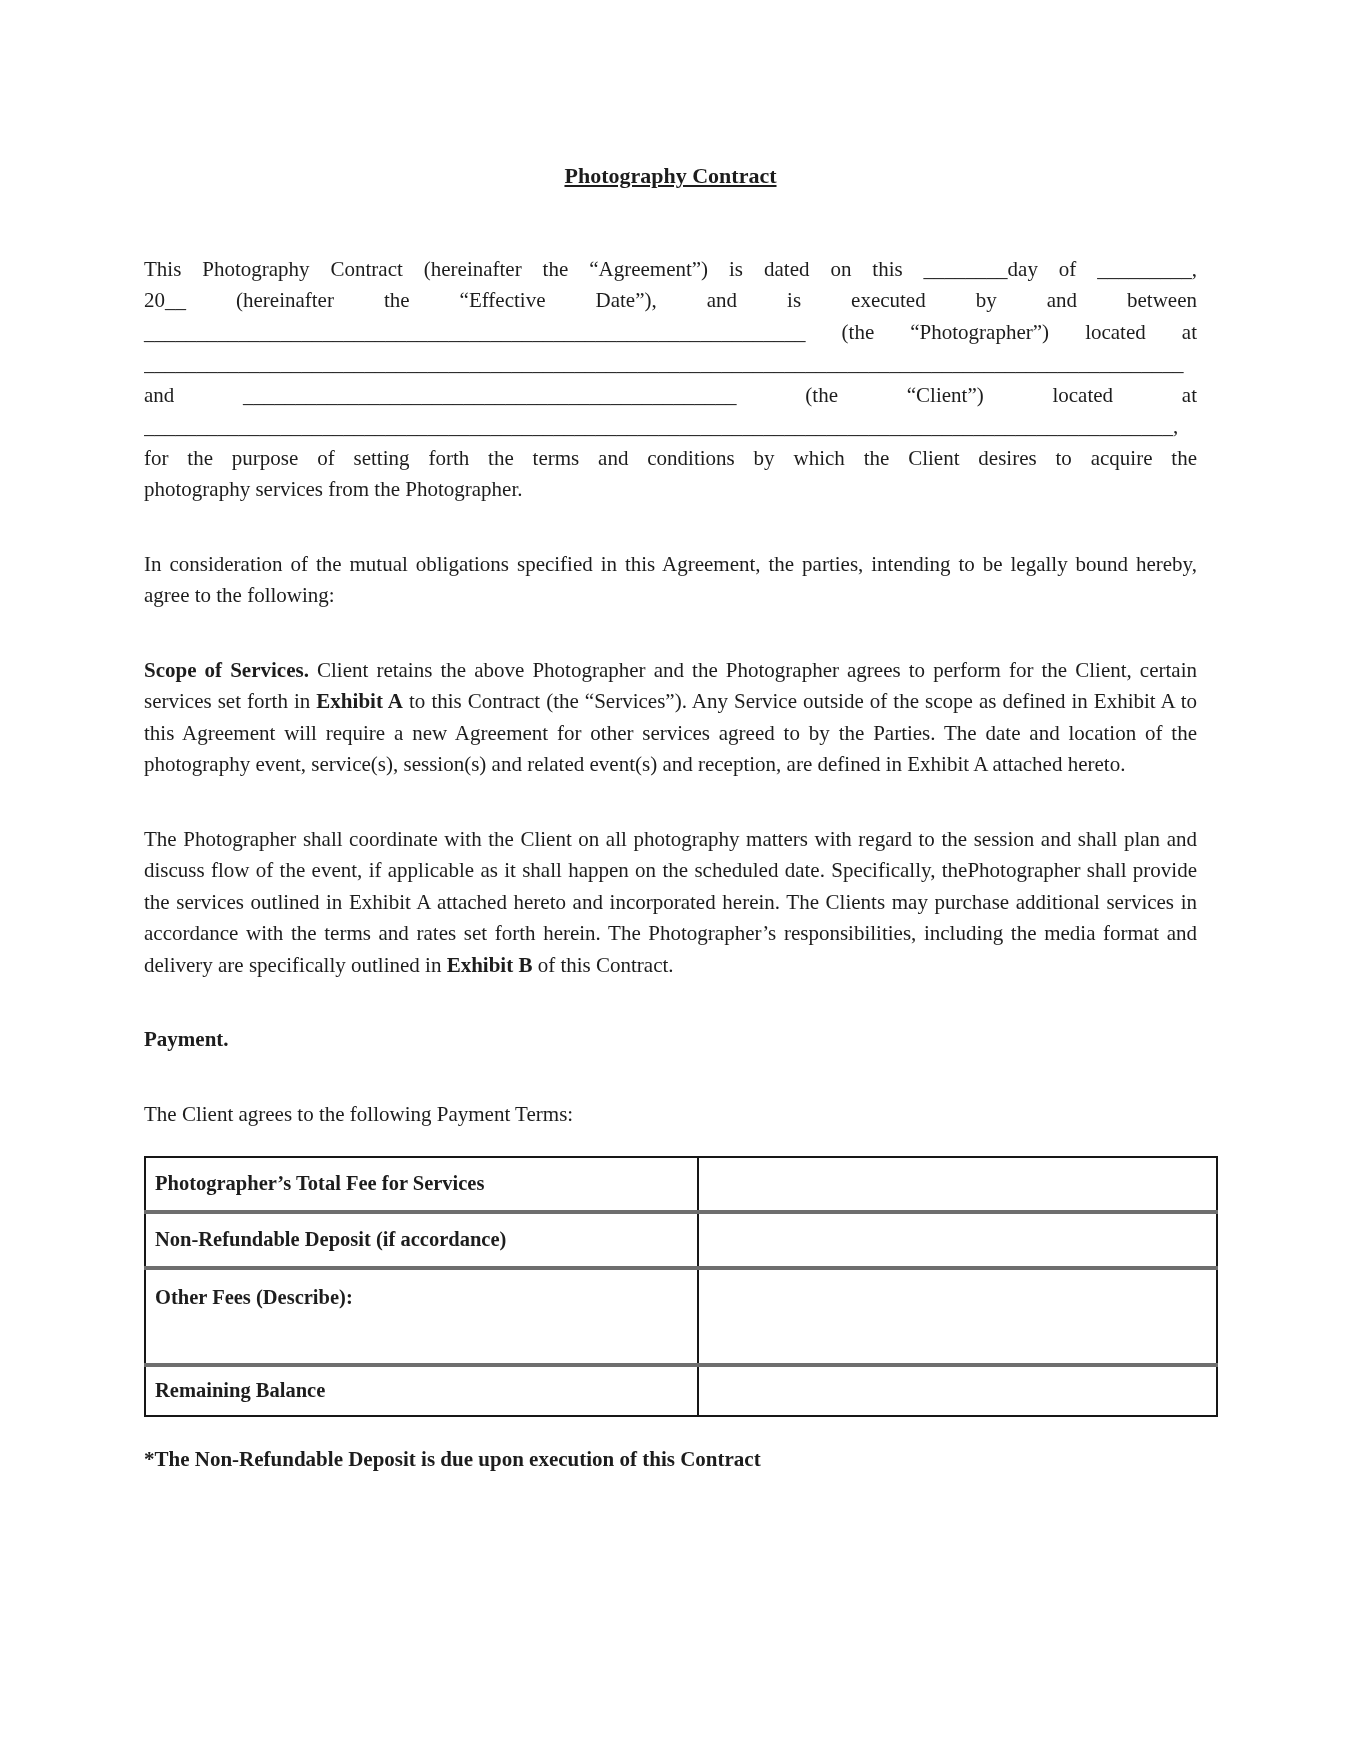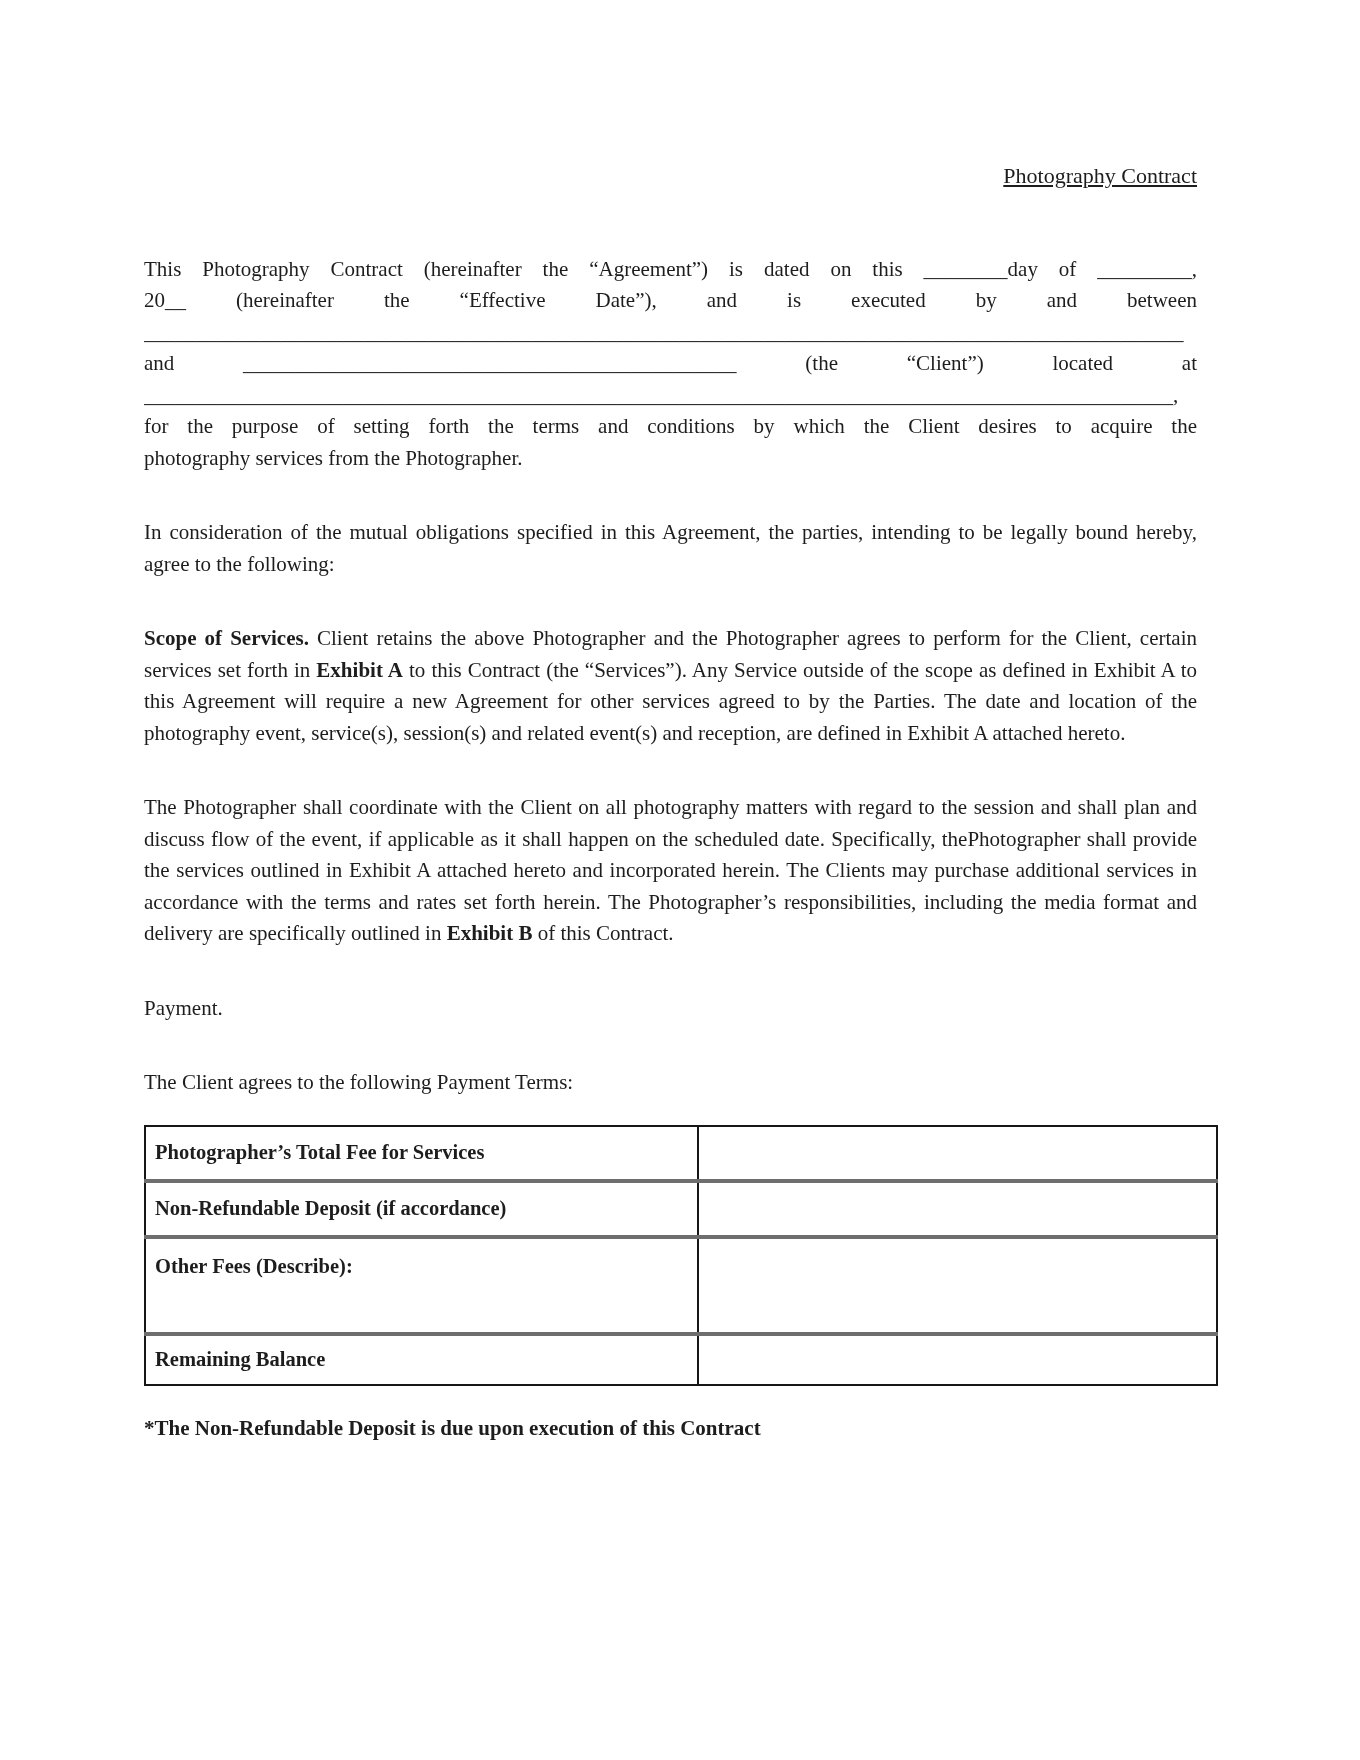--- a/index.html
+++ b/index.html
@@ -10,31 +10,31 @@
     background:#ffffff;
     box-sizing:border-box;
     padding:160px 163px 0 144px;
     font-family:"Liberation Serif","DejaVu Serif",serif;
     font-size:21px;
     line-height:31.5px;
     color:#1d1d1d;
     overflow:hidden;
   }
   .title{
-    text-align:right;
-    font-weight:normal;
+    text-align:center;
+    font-weight:bold;
     font-size:22px;
     text-decoration:underline;
   }
   .para{margin:43px 0 0 0;text-align:justify;}
   .intro{margin-top:62px;}
   .iline{text-align:justify;text-align-last:justify;}
   .iline.last-left{text-align-last:left;}
   .iline.blank{text-align:left;text-align-last:left;white-space:nowrap;overflow:hidden;}
-  .heading{font-weight:normal;}
+  .heading{font-weight:bold;}
   .plain{text-align:left;}
   b{font-weight:bold;}
   table.pay{
     width:1049px;
     margin-top:26px;
     border-collapse:collapse;
     table-layout:fixed;
   }
   table.pay, table.pay td{border:2px solid #161616;}
   table.pay tr + tr td{border-top:4px solid #6e6e6e;}
@@ -61,20 +61,21 @@
 </head>
 <body>
 
 <div class="page">
 
   <div class="title">Photography Contract</div>
 
   <div class="intro">
     <div class="iline">This Photography Contract (hereinafter the “Agreement”) is dated on this ________day of _________,</div>
     <div class="iline">20__ (hereinafter the “Effective Date”), and is executed by and between</div>
+    <div class="iline">_______________________________________________________________ (the “Photographer”) located at</div>
     <div class="iline blank">___________________________________________________________________________________________________</div>
     <div class="iline">and _______________________________________________ (the “Client”) located at</div>
     <div class="iline blank">__________________________________________________________________________________________________,</div>
     <div class="iline">for the purpose of setting forth the terms and conditions by which the Client desires to acquire the</div>
     <div class="iline last-left">photography services from the Photographer.</div>
   </div>
 
   <p class="para">In consideration of the mutual obligations specified in this Agreement, the parties, intending to be legally bound hereby, agree to the following:</p>
 
   <p class="para"><b>Scope of Services.</b><span> Client retains the above Photographer and the Photographer agrees to perform for the Client, certain services set forth in </span><b>Exhibit A</b><span> to this Contract (the “Services”). Any Service outside of the scope as defined in Exhibit A to this Agreement will require a new Agreement for other services agreed to by the Parties. The date and location of the photography event, service(s), session(s) and related event(s) and reception, are defined in Exhibit A attached hereto.</span></p>

